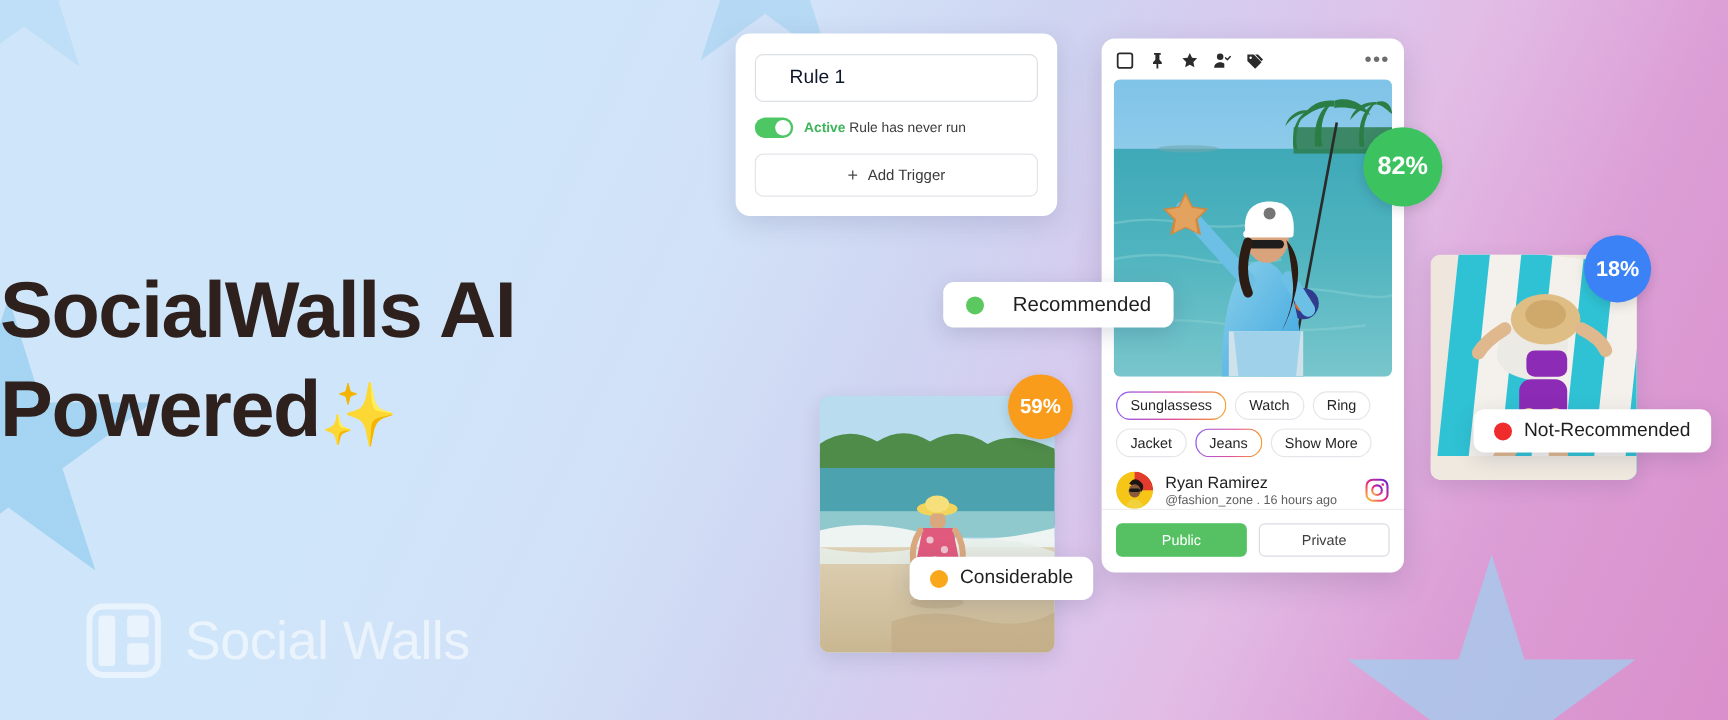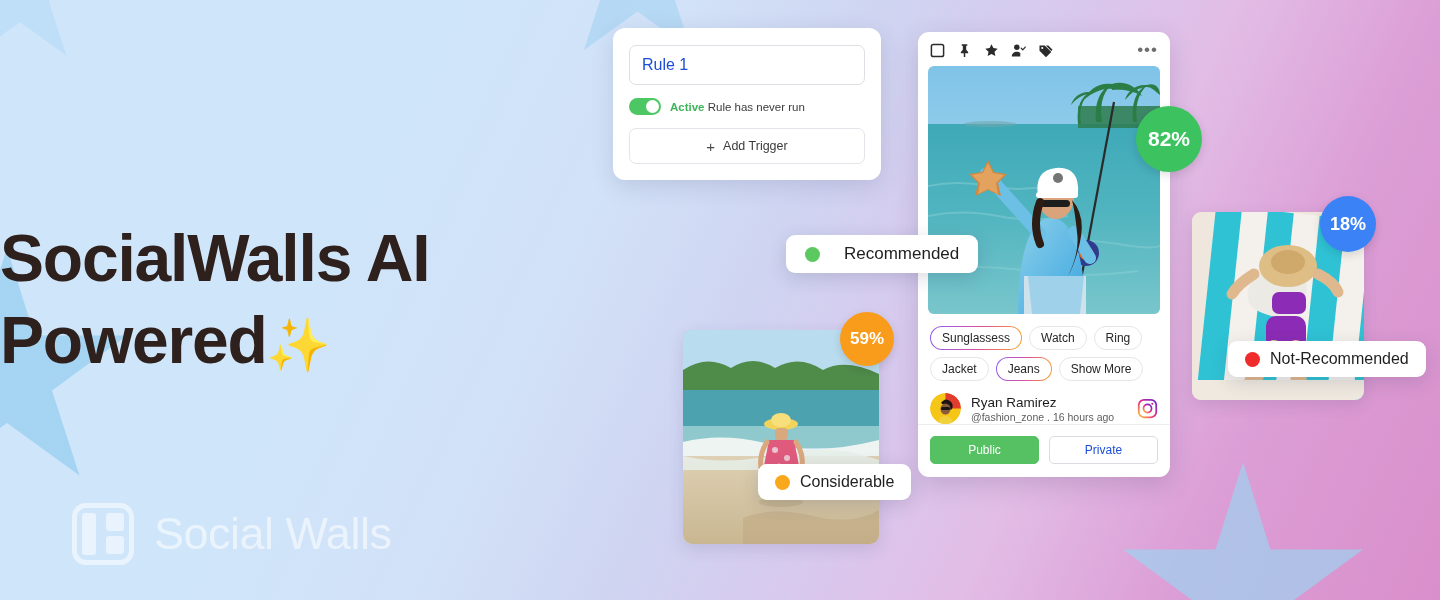--- a/index.html
+++ b/index.html
@@ -85,23 +85,23 @@
     background: #fff;
     border-radius: 12px;
     box-shadow: 0 6px 22px rgba(60,70,110,.16);
     padding: 17px 16px 16px;
   }
   .rule-input {
     width: 100%;
     height: 40px;
     border: 1px solid #dcdfe4;
     border-radius: 7px;
-    padding: 0 12px;
+    padding: 0 28px;
     font-size: 16px;
-    color: #1d4ed8;
+    color: #0f172a;
     font-family: "Liberation Sans", sans-serif;
     background: #fff;
   }
   .rule-status {
     display: flex; align-items: center; gap: 9px;
     margin: 13px 0 13px;
   }
   .toggle {
     width: 32px; height: 17px;
     background: #4cc764;
@@ -209,21 +209,21 @@
   }
   .btn {
     flex: 1; height: 28px;
     border-radius: 5px;
     font-size: 12px;
     display: flex; align-items: center; justify-content: center;
     cursor: pointer;
     font-family: "Liberation Sans", sans-serif;
   }
   .btn-public { background: #55c163; color: #fff; border: 1px solid #55c163; }
-  .btn-private { background: #fff; color: #1d4ed8; border: 1px solid #d9dce1; }
+  .btn-private { background: #fff; color: #404040; border: 1px solid #d9dce1; }
 
   
   .score {
     position: absolute;
     border-radius: 50%;
     display: flex; align-items: center; justify-content: center;
     color: #fff;
     font-weight: bold;
     box-shadow: 0 3px 10px rgba(0,0,0,.13);
   }

